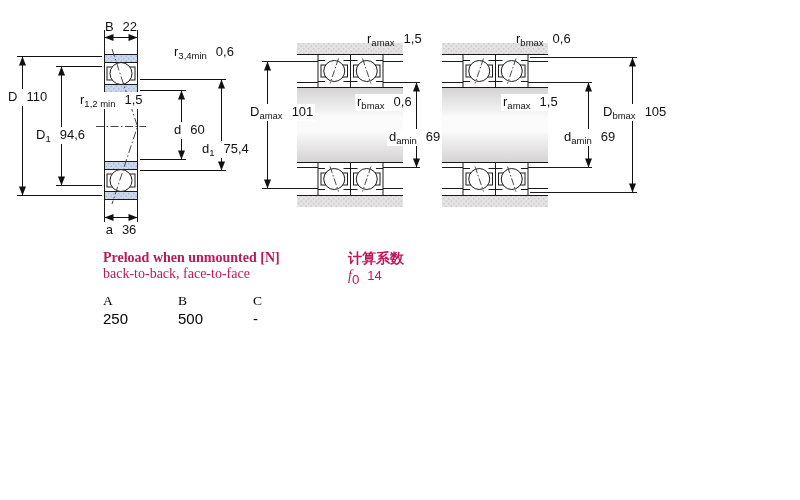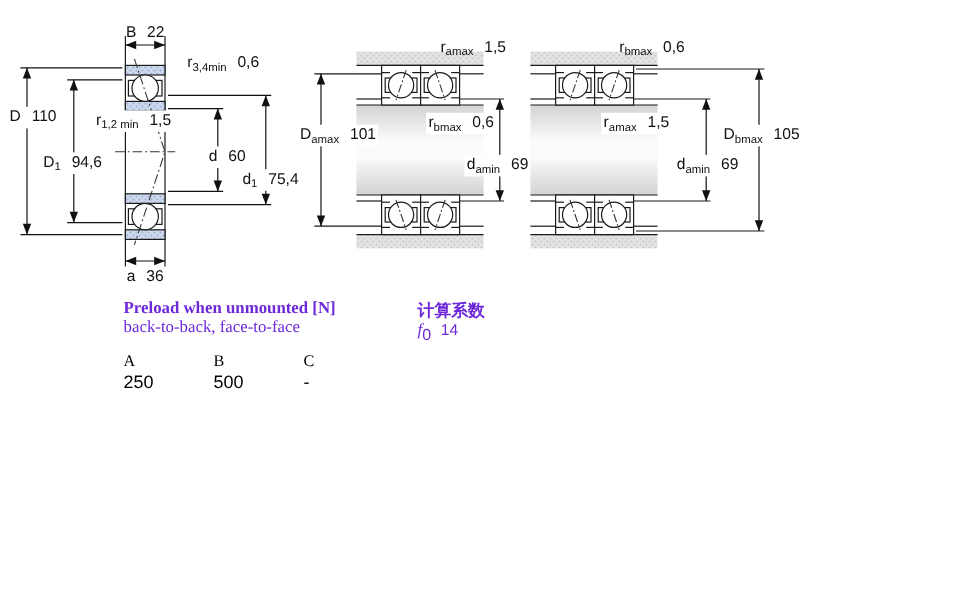--- a/index.html
+++ b/index.html
@@ -5,21 +5,21 @@
   html,body{margin:0;padding:0;background:#ffffff;}
   body{width:800px;height:500px;position:relative;overflow:hidden;
        font-family:"Liberation Sans", sans-serif;}
   #stage{position:absolute;left:0;top:0;width:800px;height:424px;}
   svg{position:absolute;left:0;top:0;}
   .lbl{position:absolute;font-size:13px;color:#111;white-space:nowrap;line-height:15px;z-index:5;}
   .lbl sub{font-size:9.5px;vertical-align:-3px;line-height:1;}
   .lbl .val{margin-left:9px;}
   .lbl.bg{background:#ffffff;padding:0 2px;}
   .lbl.ctr{width:34px;text-align:center;}
-  .txt{position:absolute;color:#6d28d9;white-space:nowrap;z-index:5;}
+  .txt{position:absolute;color:#be185d;white-space:nowrap;z-index:5;}
   .serif{font-family:"Liberation Serif", serif;font-size:14px;}
   .serif.b{font-weight:bold;}
   .cjk{font-family:"Liberation Serif", serif;font-weight:bold;font-size:14px;}
   .tbl-row{position:absolute;display:flex;z-index:5;}
   .tbl-row .cell{width:75px;}
   .hdr .cell{font-family:"Liberation Serif", serif;font-size:13.5px;}
   .valr .cell{font-family:"Liberation Sans", sans-serif;font-size:15px;}
   .f0 .fsym{font-family:"Liberation Serif", serif;font-style:italic;font-size:14px;}
   .f0 .fval{font-family:"Liberation Sans", sans-serif;font-size:13px;margin-left:8px;}
 </style>
@@ -172,21 +172,21 @@
       <line x1="507.5" y1="166.5" x2="516" y2="191.5"></line>
     </g>
     <g stroke="#111" stroke-width="1">
       <line x1="588.5" y1="82.5" x2="588.5" y2="167.5" marker-start="url(#ah)" marker-end="url(#ah)"></line>
       <line x1="632.5" y1="57.5" x2="632.5" y2="192.5" marker-start="url(#ah)" marker-end="url(#ah)"></line>
     </g>
   </g>
 </svg>
 
 <div class="lbl ctr" style="left:104px;top:19px;"><span>B</span><sub></sub><span class="val">22</span></div>
-<div class="lbl" style="left:124px;top:44px;padding-left:32px;"><span>r</span><sub>3,4min</sub><span class="val">0,6</span></div>
+<div class="lbl" style="left:142px;top:44px;padding-left:32px;"><span>r</span><sub>3,4min</sub><span class="val">0,6</span></div>
 <div class="lbl bg" style="left:6px;top:89px;"><span>D</span><sub></sub><span class="val">110</span></div>
 <div class="lbl bg" style="left:34px;top:110px;margin-top:17px;"><span>D</span><sub>1</sub><span class="val">94,6</span></div>
 <div class="lbl bg" style="left:78px;top:92px;"><span>r</span><sub>1,2 min</sub><span class="val">1,5</span></div>
 <div class="lbl bg" style="left:172px;top:122px;"><span>d</span><sub></sub><span class="val">60</span></div>
 <div class="lbl bg" style="left:200px;top:141px;"><span>d</span><sub>1</sub><span class="val">75,4</span></div>
 <div class="lbl ctr" style="left:104px;top:222px;"><span>a</span><sub></sub><span class="val">36</span></div>
 
 <div class="lbl" style="left:367px;top:31px;"><span>r</span><sub>amax</sub><span class="val">1,5</span></div>
 <div class="lbl bg" style="left:248px;top:104px;"><span>D</span><sub>amax</sub><span class="val">101</span></div>
 <div class="lbl bg" style="left:355px;top:94px;"><span>r</span><sub>bmax</sub><span class="val">0,6</span></div>

